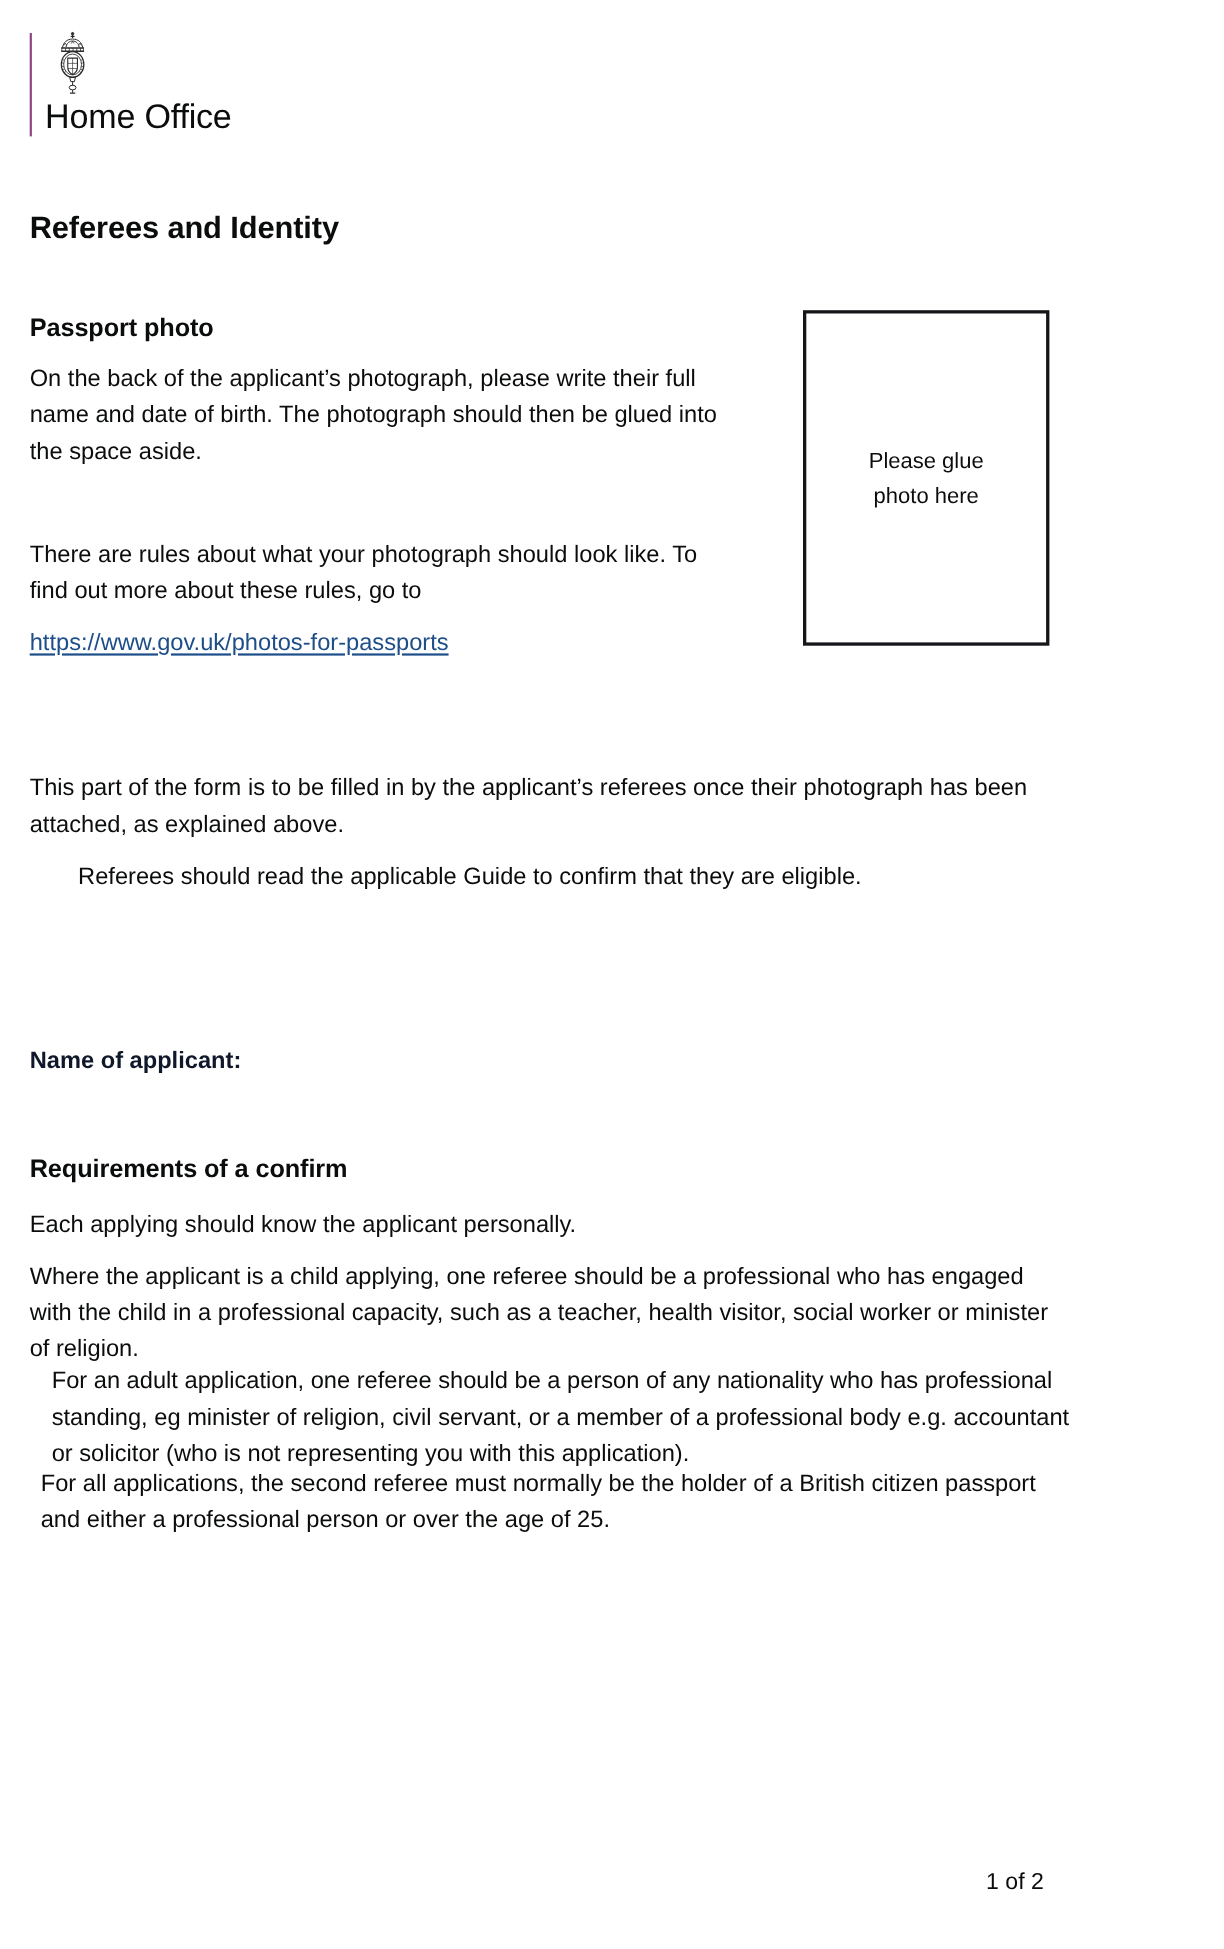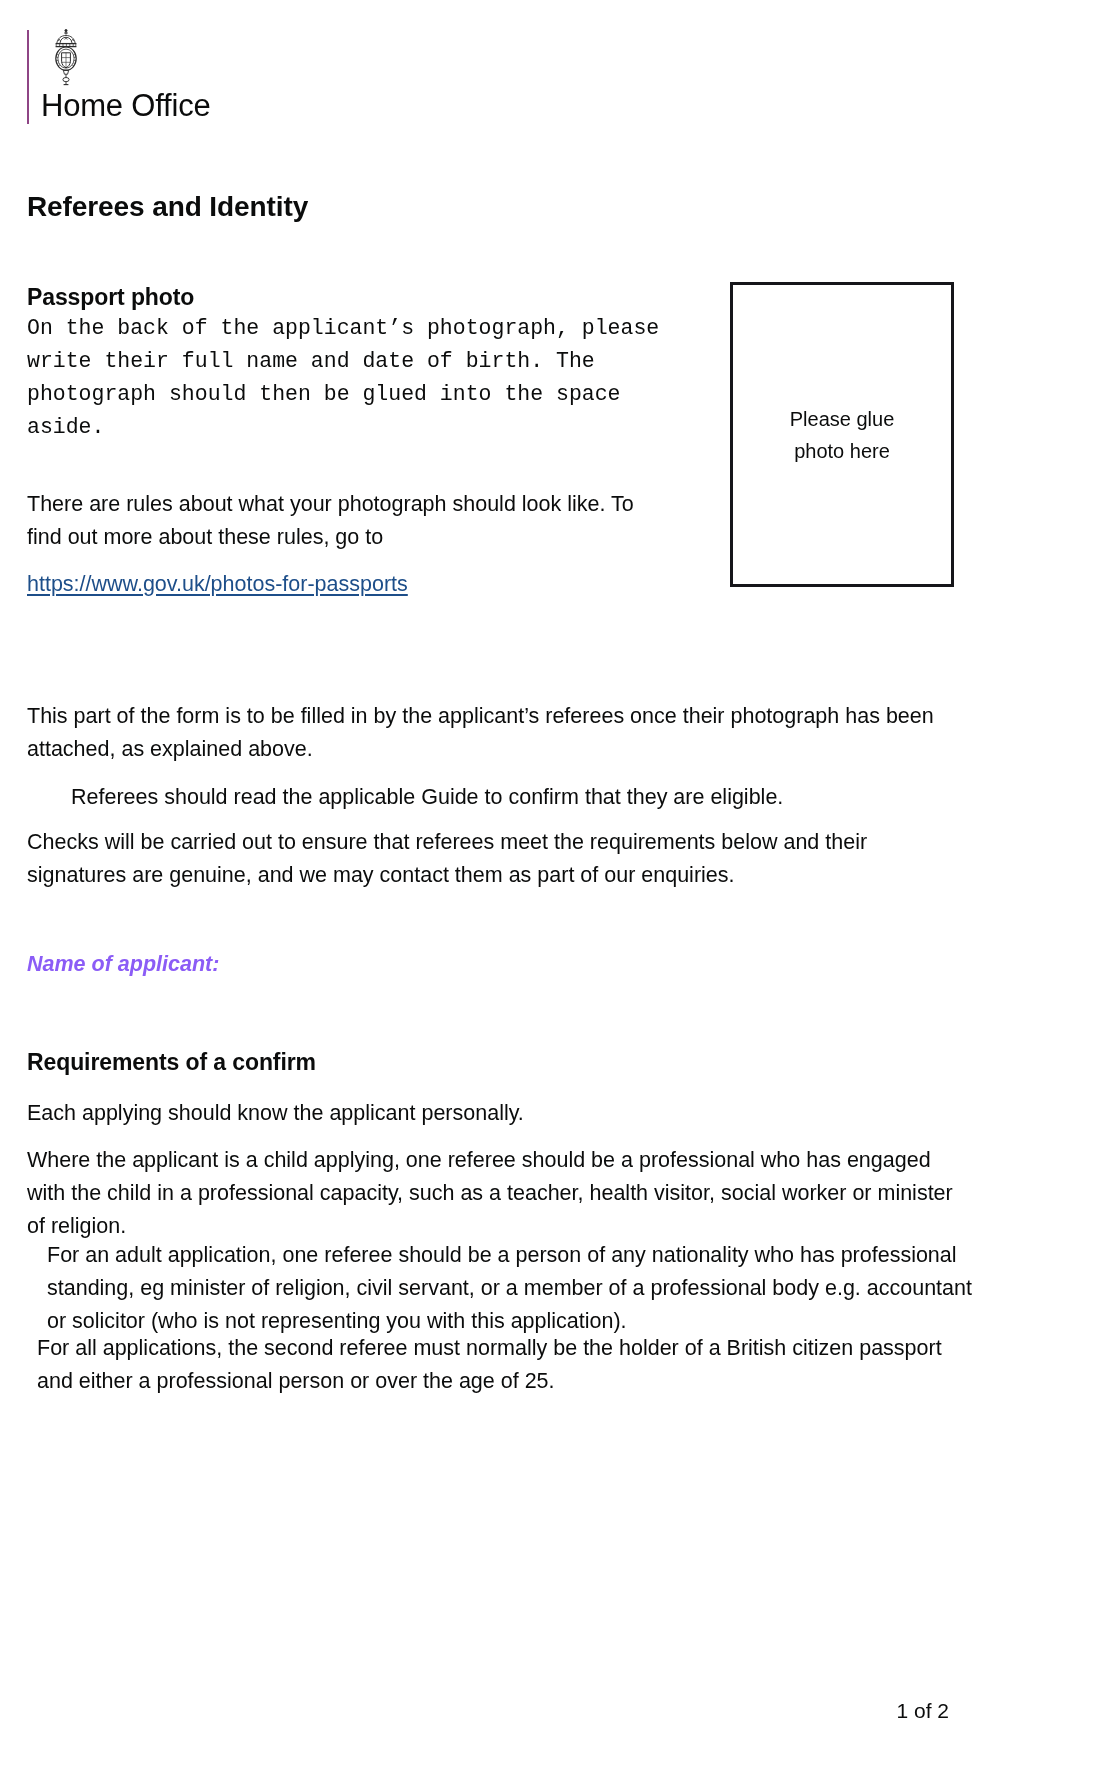--- a/index.html
+++ b/index.html
@@ -86,21 +86,21 @@
   .body-text {
     position: absolute;
     font-size: 21.5px;
     line-height: 33px;
     color: #0b0c0c;
     font-weight: 400;
   }
   .col-narrow { left: 27px; width: 640px; }
   .col-wide   { left: 27px; width: 945px; }
 
-  .p-photo-1 { top: 312px; font-family: Liberation Mono, monospace; }
+  .p-photo-1 { top: 328px; }
   .p-photo-2 { top: 488px; }
 
   .link-url {
     position: absolute;
     left: 27px;
     top: 568px;
     font-size: 21.5px;
     line-height: 33px;
     color: #1d4e89;
     text-decoration: underline;
@@ -113,23 +113,22 @@
   .p-intro-2  { top: 781px; margin-left: 44px; }
   .p-intro-3  { top: 826px; }
 
   .label-applicant {
     position: absolute;
     left: 27px;
     top: 949px;
     font-size: 21.5px;
     line-height: 30px;
     font-weight: bold;
-    color: #8b5cf6;
-    white-space: nowrap;
-    font-style: italic;
+    color: #0f172a;
+    white-space: nowrap;
   }
 
   .p-req-1 { top: 1097px; }
   .p-req-2 { top: 1144px; }
   .p-req-3 { top: 1239px; margin-left: 20px; }
   .p-req-4 { top: 1332px; margin-left: 10px; }
 
   
   .photo-box {
     position: absolute;
@@ -216,21 +215,20 @@
 
   <div class="photo-box">
     <div class="photo-box-label">
       <div>Please glue</div>
       <div>photo here</div>
     </div>
   </div>
 
   <div class="body-text col-wide p-intro-1">This part of the form is to be filled in by the applicant’s referees once their photograph has been attached, as explained above.</div>
   <div class="body-text col-wide p-intro-2">Referees should read the applicable Guide to confirm that they are eligible.</div>
-  <div class="body-text col-wide p-intro-3">Checks will be carried out to ensure that referees meet the requirements below and their signatures are genuine, and we may contact them as part of our enquiries.</div>
 
   <div class="label-applicant">Name of applicant:</div>
 
   <div class="h2 h2-requirements">Requirements of a confirm</div>
 
   <div class="body-text col-wide p-req-1">Each applying should know the applicant personally.</div>
   <div class="body-text col-wide p-req-2">Where the applicant is a child applying, one referee should be a professional who has engaged with the child in a professional capacity, such as a teacher, health visitor, social worker or minister of religion.</div>
   <div class="body-text col-wide p-req-3">For an adult application, one referee should be a person of any nationality who has professional standing, eg minister of religion, civil servant, or a member of a professional body e.g. accountant or solicitor (who is not representing you with this application).</div>
   <div class="body-text col-wide p-req-4">For all applications, the second referee must normally be the holder of a British citizen passport and either a professional person or over the age of 25.</div>
 

